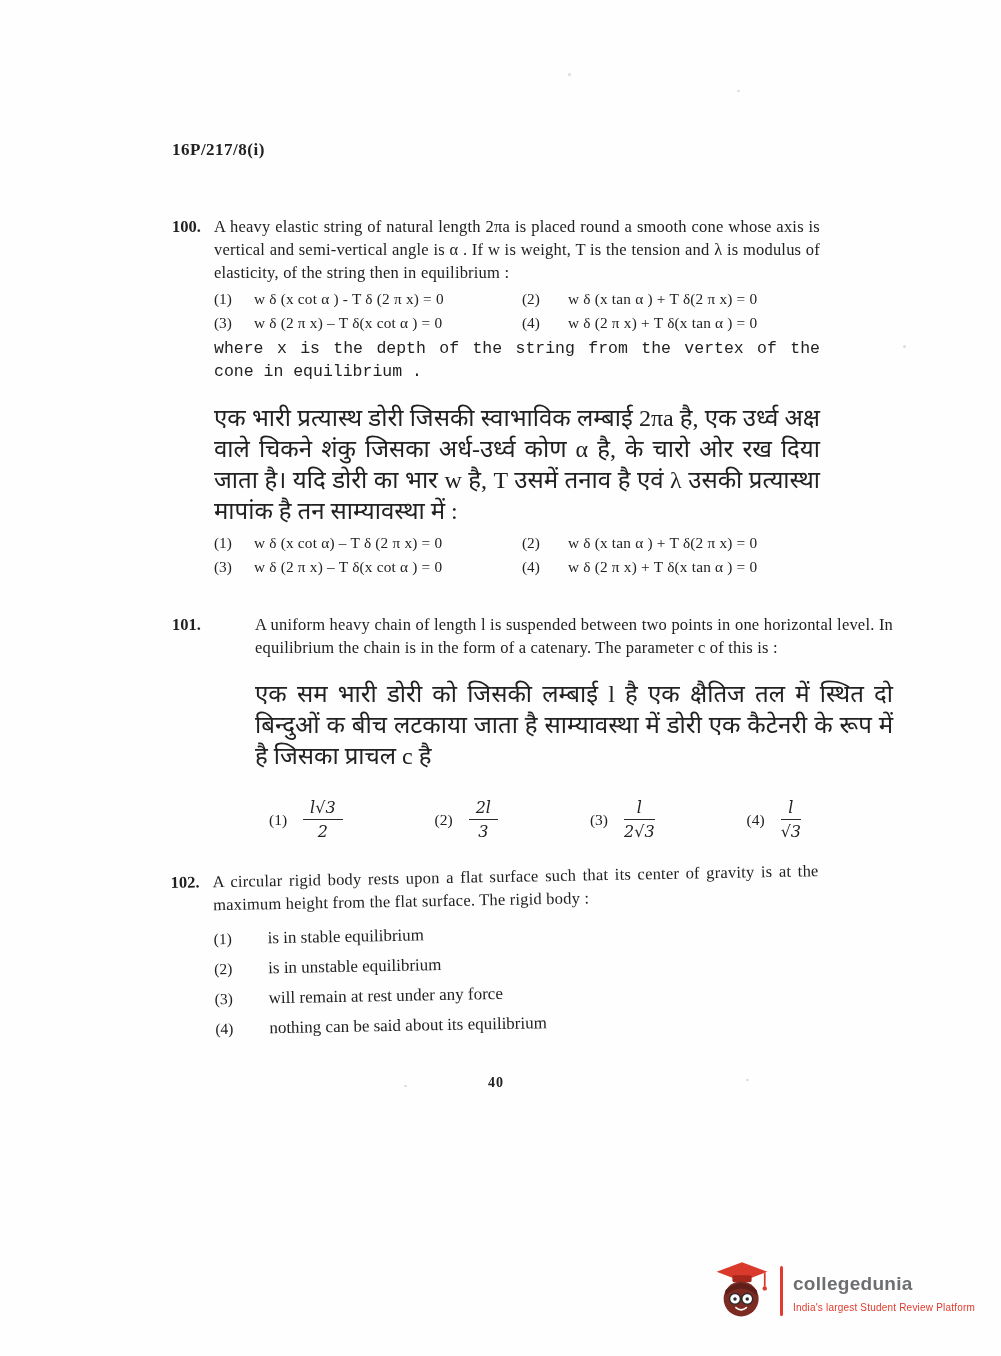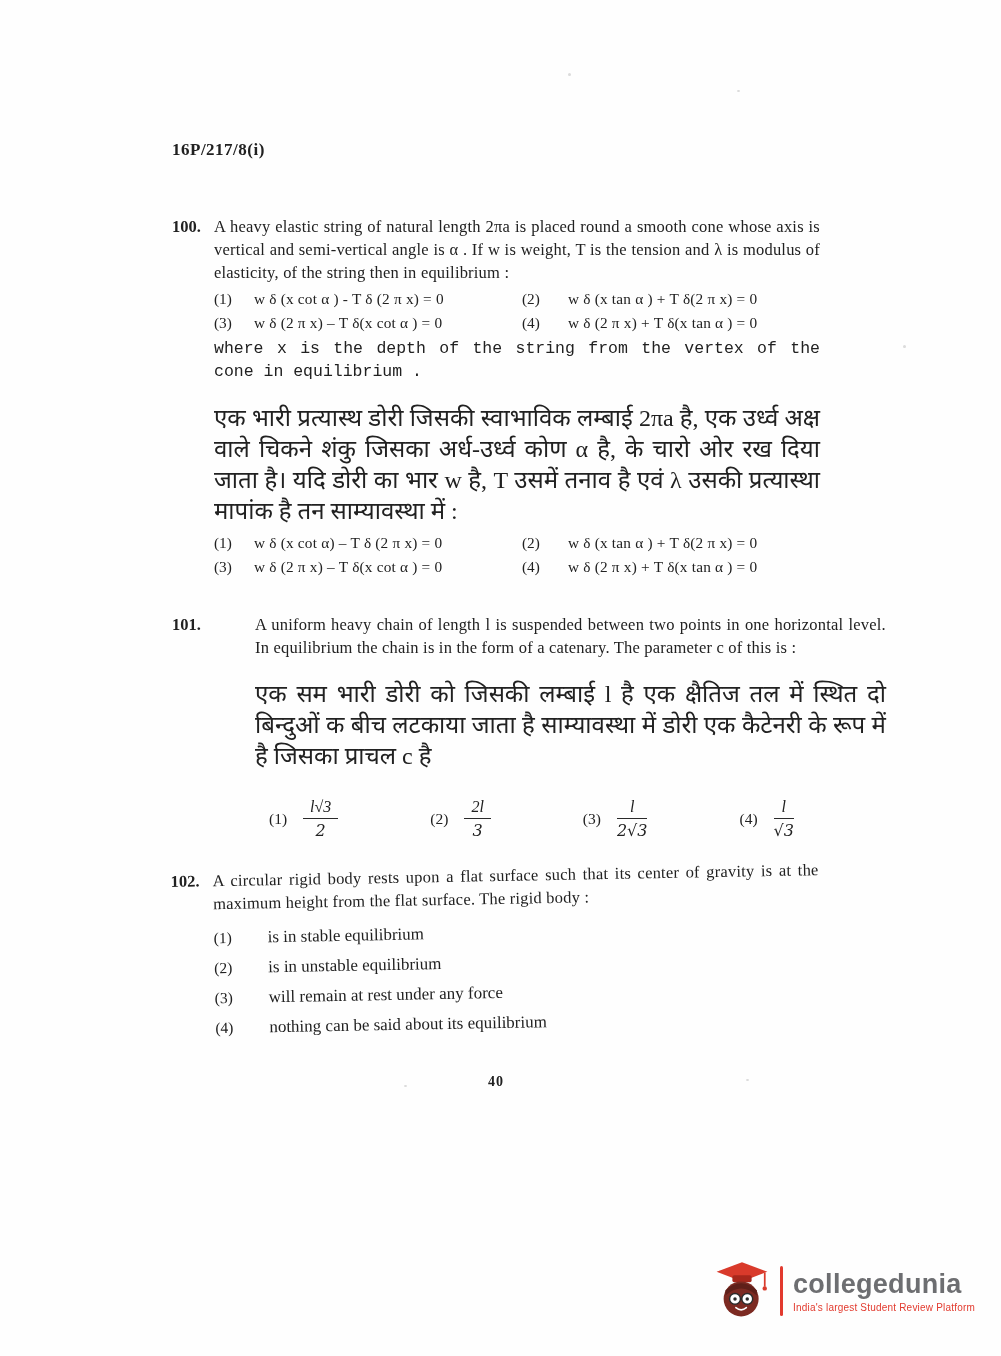--- a/index.html
+++ b/index.html
@@ -90,21 +90,20 @@
     display: inline-block;
     text-align: center;
     font-style: italic;
     font-family: "DejaVu Serif", serif;
     font-size: 16px;
   }
   .frac .num {
     display: block;
     border-bottom: 1.3px solid #2a2a2a;
     padding: 0 7px 2px 7px;
-    font-family: Liberation Serif, serif;
   }
   .frac .den { display: block; padding-top: 2px; }
   .list-opts { margin-top: 8px; }
   .list-opt {
     display: flex;
     font-size: 17px;
     line-height: 30px;
   }
   .list-opt .opt-label { width: 54px; flex: 0 0 54px; font-size: 15.5px; }
   .page-number {
@@ -125,21 +124,21 @@
   .brand-sep {
     width: 3px; height: 50px;
     background: #e23a2e;
     margin-right: 10px;
     border-radius: 2px;
   }
   .brand-block { display: flex; flex-direction: column; }
   .brand-text {
     font-family: "Liberation Sans", sans-serif;
     font-weight: bold;
-    font-size: 27px;
+    font-size: 19px;
     color: #6d6e71;
     line-height: 30px;
     letter-spacing: 0.3px;
   }
   .brand-tagline {
     font-family: "Liberation Sans", sans-serif;
     font-size: 10px;
     color: #e23a2e;
     margin-top: 3px;
     letter-spacing: 0.2px;

